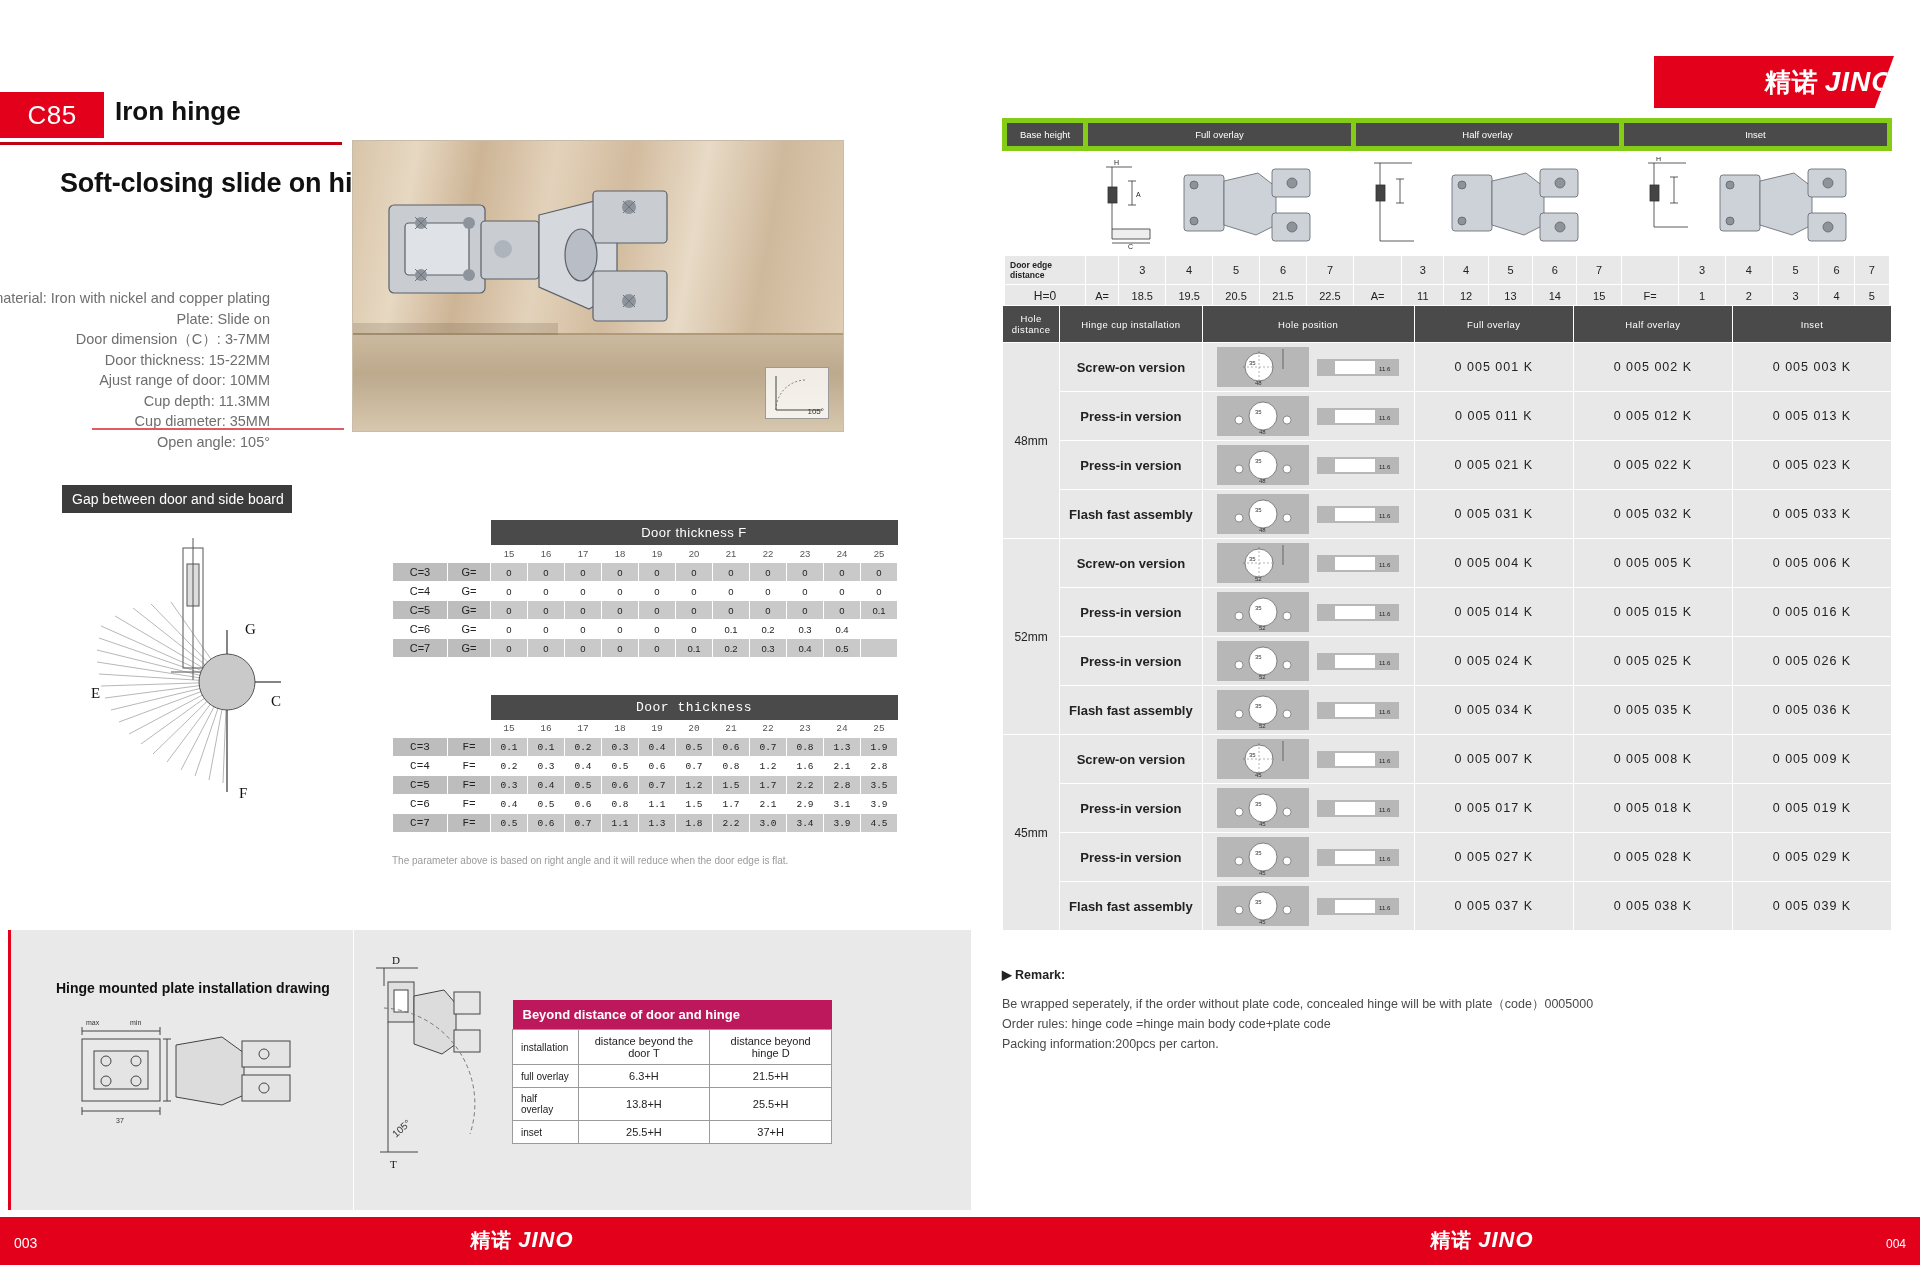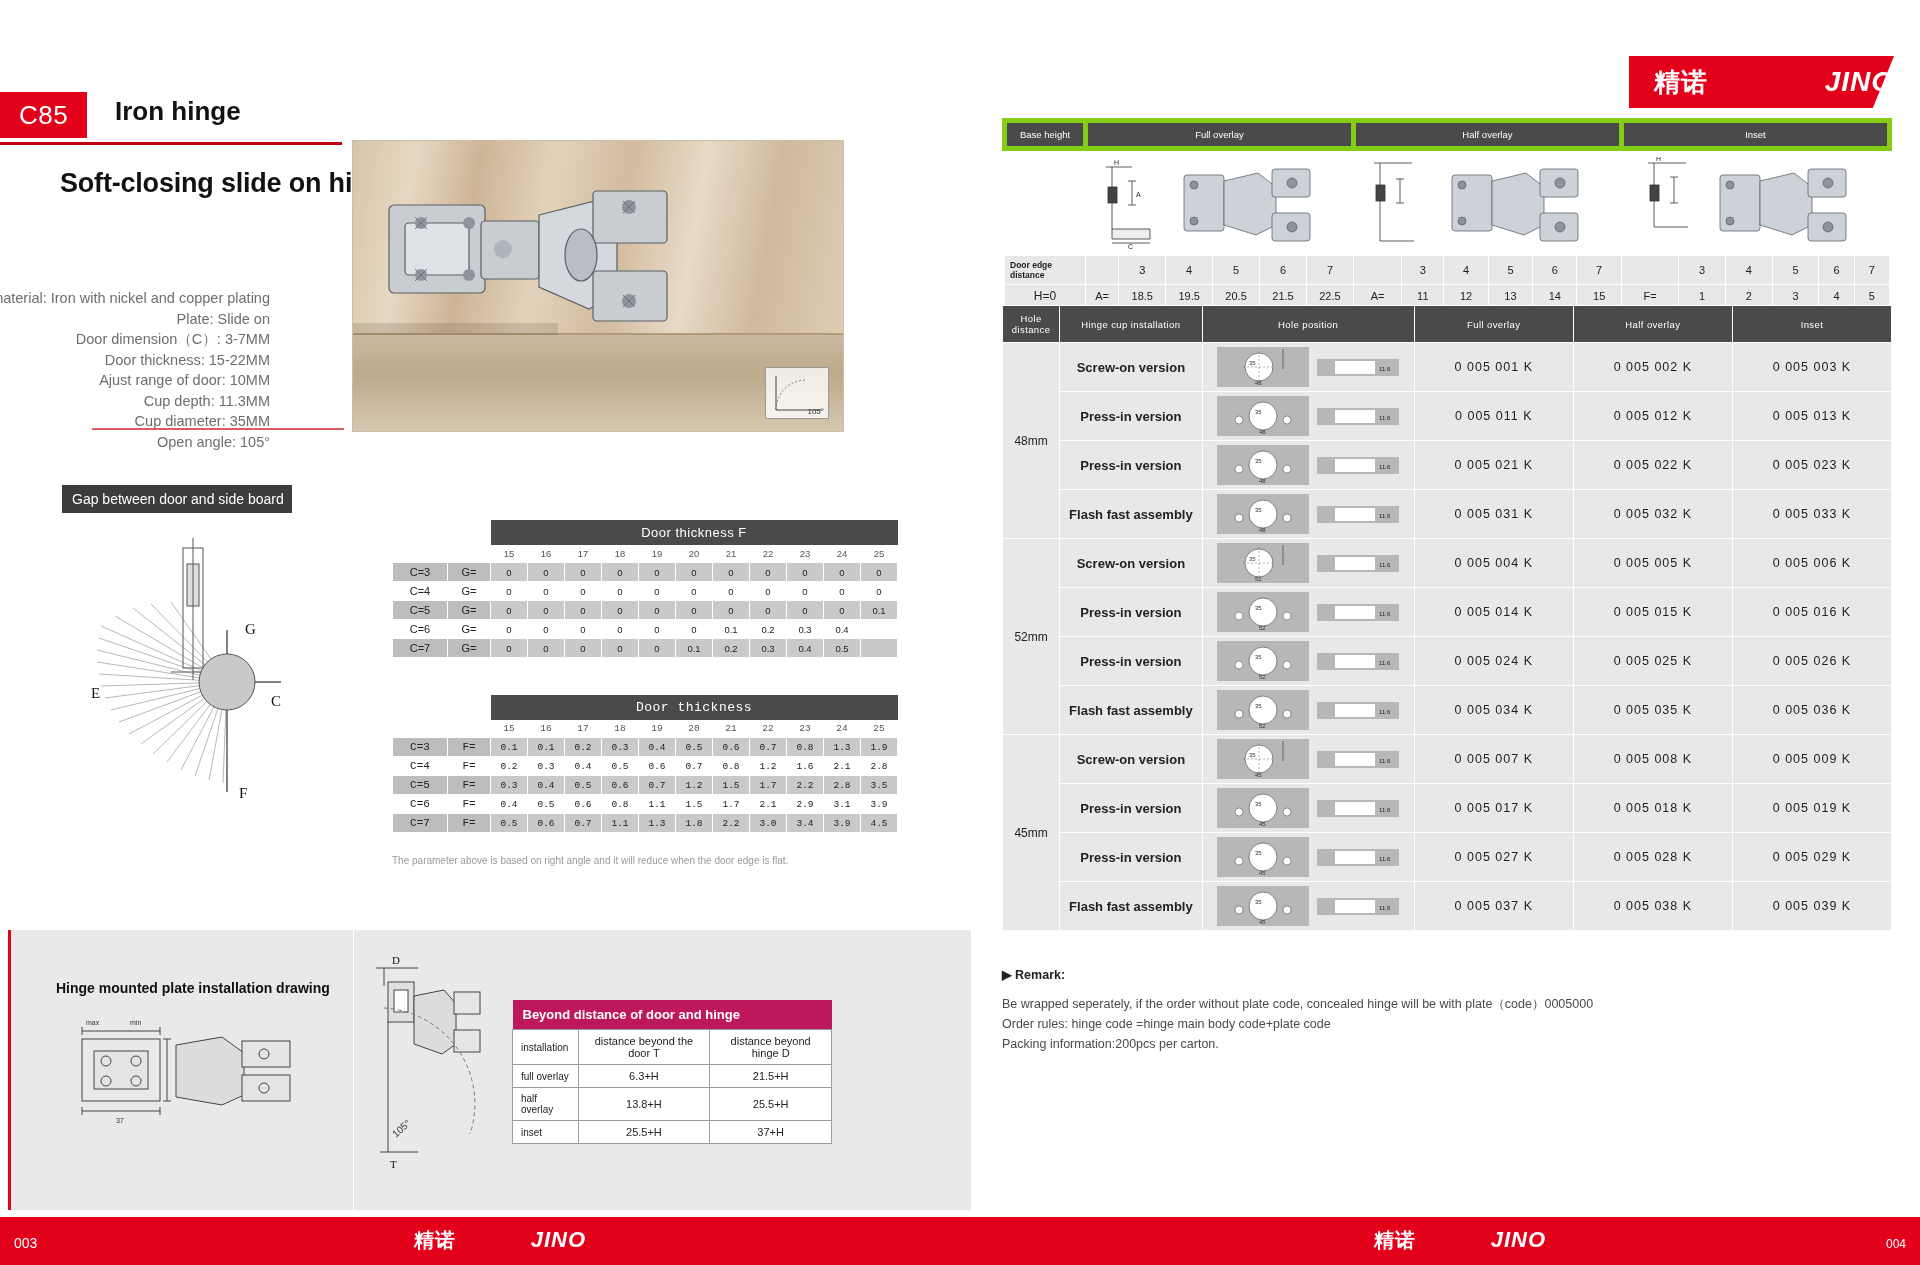--- a/index.html
+++ b/index.html
@@ -3,21 +3,21 @@
 <meta charset="utf-8">
 <style>
   html,body{margin:0;padding:0;background:#fff;}
   body{width:1920px;height:1265px;font-family:"Liberation Sans",sans-serif;overflow:hidden;position:relative;}
   .spread{position:absolute;inset:0;display:flex;}
   .page{position:relative;height:1265px;background:#fff;}
   .page-left{width:975px;}
   .page-right{width:945px;}
 
   
-  .c85-badge{position:absolute;left:0;top:92px;width:87px;height:46px;background:#e2001a;color:#fff;
+  .c85-badge{position:absolute;left:0;top:92px;width:104px;height:46px;background:#e2001a;color:#fff;
     font-size:26px;display:flex;align-items:center;justify-content:center;letter-spacing:.5px;}
   .iron-title{position:absolute;left:115px;top:96px;font-size:26px;font-weight:bold;color:#111;text-align:right;}
   .title-rule{position:absolute;left:0;top:142px;width:342px;height:3px;background:#c00014;}
   .soft-title{position:absolute;left:60px;top:168px;font-size:27px;font-weight:bold;color:#111;letter-spacing:-.2px;}
 
   .spec-list{position:absolute;right:705px;top:288px;width:330px;text-align:right;
     font-size:14.5px;line-height:20.5px;color:#6e6e6e;}
   .spec-list div{white-space:nowrap;}
   .spec-rule{position:absolute;left:92px;top:428px;width:252px;height:2px;background:#e05a62;}
 
@@ -60,22 +60,22 @@
   .beyond th{background:#be185d;color:#fff;font-weight:bold;font-size:13px;text-align:left;padding:7px 10px;}
   .beyond td{border:1px solid #9b9b9b;padding:5px 6px;text-align:center;font-size:11px;color:#222;background:#fff;}
   .beyond td.first{text-align:left;font-size:10px;padding-left:8px;}
 
   .footbar{position:absolute;left:0;bottom:0;width:975px;height:48px;background:#e2001a;}
   .foot-num{position:absolute;left:14px;bottom:14px;color:#fff;font-size:14px;}
   .foot-logo{position:absolute;left:50%;transform:translateX(-50%);bottom:8px;}
 
   
   .rlogo{position:absolute;right:26px;top:56px;}
-  .logo-box{background:#e2001a;color:#fff;display:flex;align-items:center;justify-content:space-between;
-    font-weight:bold;position:relative;padding-left:25px;}
+  .logo-box{background:#e2001a;color:#fff;display:flex;align-items:center;justify-content:flex-end;
+    font-weight:bold;position:relative;}
   .logo-box .cn{font-size:20px;letter-spacing:1px;}
   .logo-box .en{font-size:22px;letter-spacing:1px;margin-left:6px;font-style:italic;}
 
   .btable{position:absolute;left:27px;top:118px;width:890px;border-collapse:collapse;font-size:10px;}
   .btable th{background:#4a4a4a;color:#fff;font-weight:normal;font-size:9.5px;padding:6px 3px;border:5px solid #84cc16;}
   .btable th.bh{width:70px;}
   .btable td{border:1px solid #fff;background:#e8e8e8;text-align:center;padding:4px 2px;font-size:11px;color:#222;}
   .btable td.rl{background:#e8e8e8;font-size:12px;}
   .btable td.ddl{font-size:8.5px;font-weight:bold;text-align:left;padding-left:5px;}
   .btable td.img{height:96px;background:#fff;border:1px solid #fff;}

